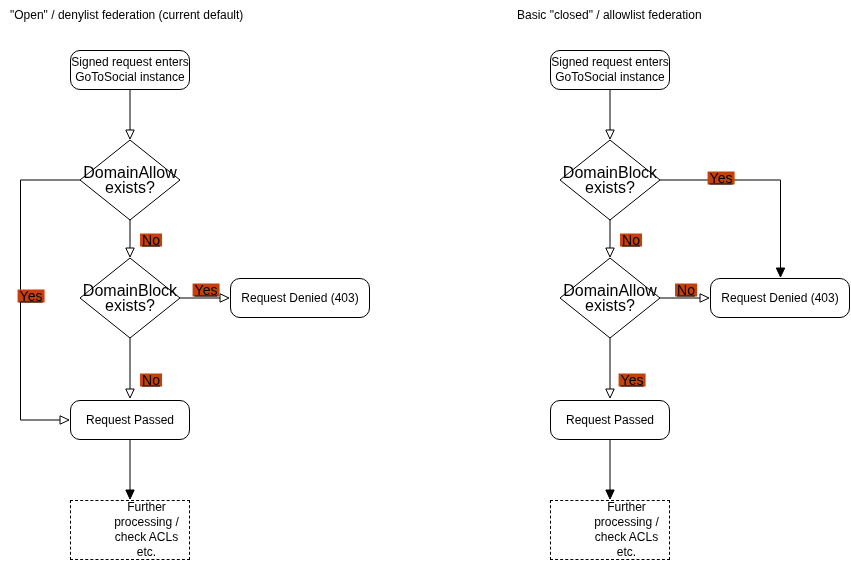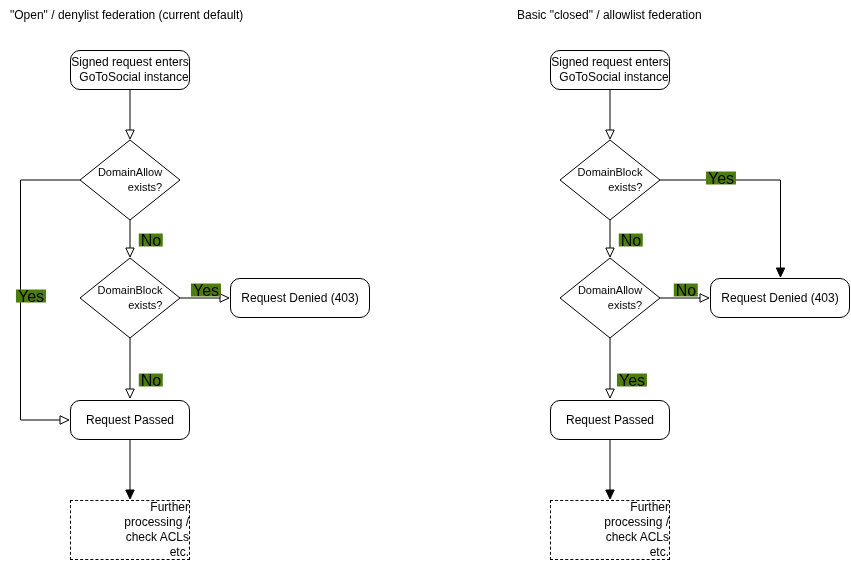--- a/index.html
+++ b/index.html
@@ -23,46 +23,47 @@
     white-space: nowrap;
   }
   .node {
     position: absolute;
     box-sizing: border-box;
     background: #ffffff;
     border: 1px solid #000000;
     display: flex;
     align-items: center;
     justify-content: center;
-    text-align: right;
+    text-align: center;
     font-size: 12px;
     line-height: 15px;
     white-space: pre-line;
   }
   .rounded { border-radius: 10px; }
   .dashed { border-style: dashed; border-radius: 0; padding-left: 33px; }
   .diamond-label {
     position: absolute;
     display: flex;
     align-items: center;
     justify-content: center;
-    text-align: right;
-    font-size: 11px;
+    text-align: center;
+    font-size: 16px;
     line-height: 15px;
     white-space: pre-line;
     pointer-events: none;
   }
   .edge-label {
     position: absolute;
     transform: translate(-50%, -50%);
-    font-size: 16px;
+    font-size: 14px;
     line-height: 13px;
-    background: #4d7c0f;
+    background: #c2410c;
     padding: 0 2px;
     white-space: nowrap;
+    text-decoration: underline;
   }
 </style>
 </head>
 <body>
 
 <div class="canvas">
 
   <svg class="svg-layer" width="851" height="561" viewBox="0 0 851 561">
 
     <g>

